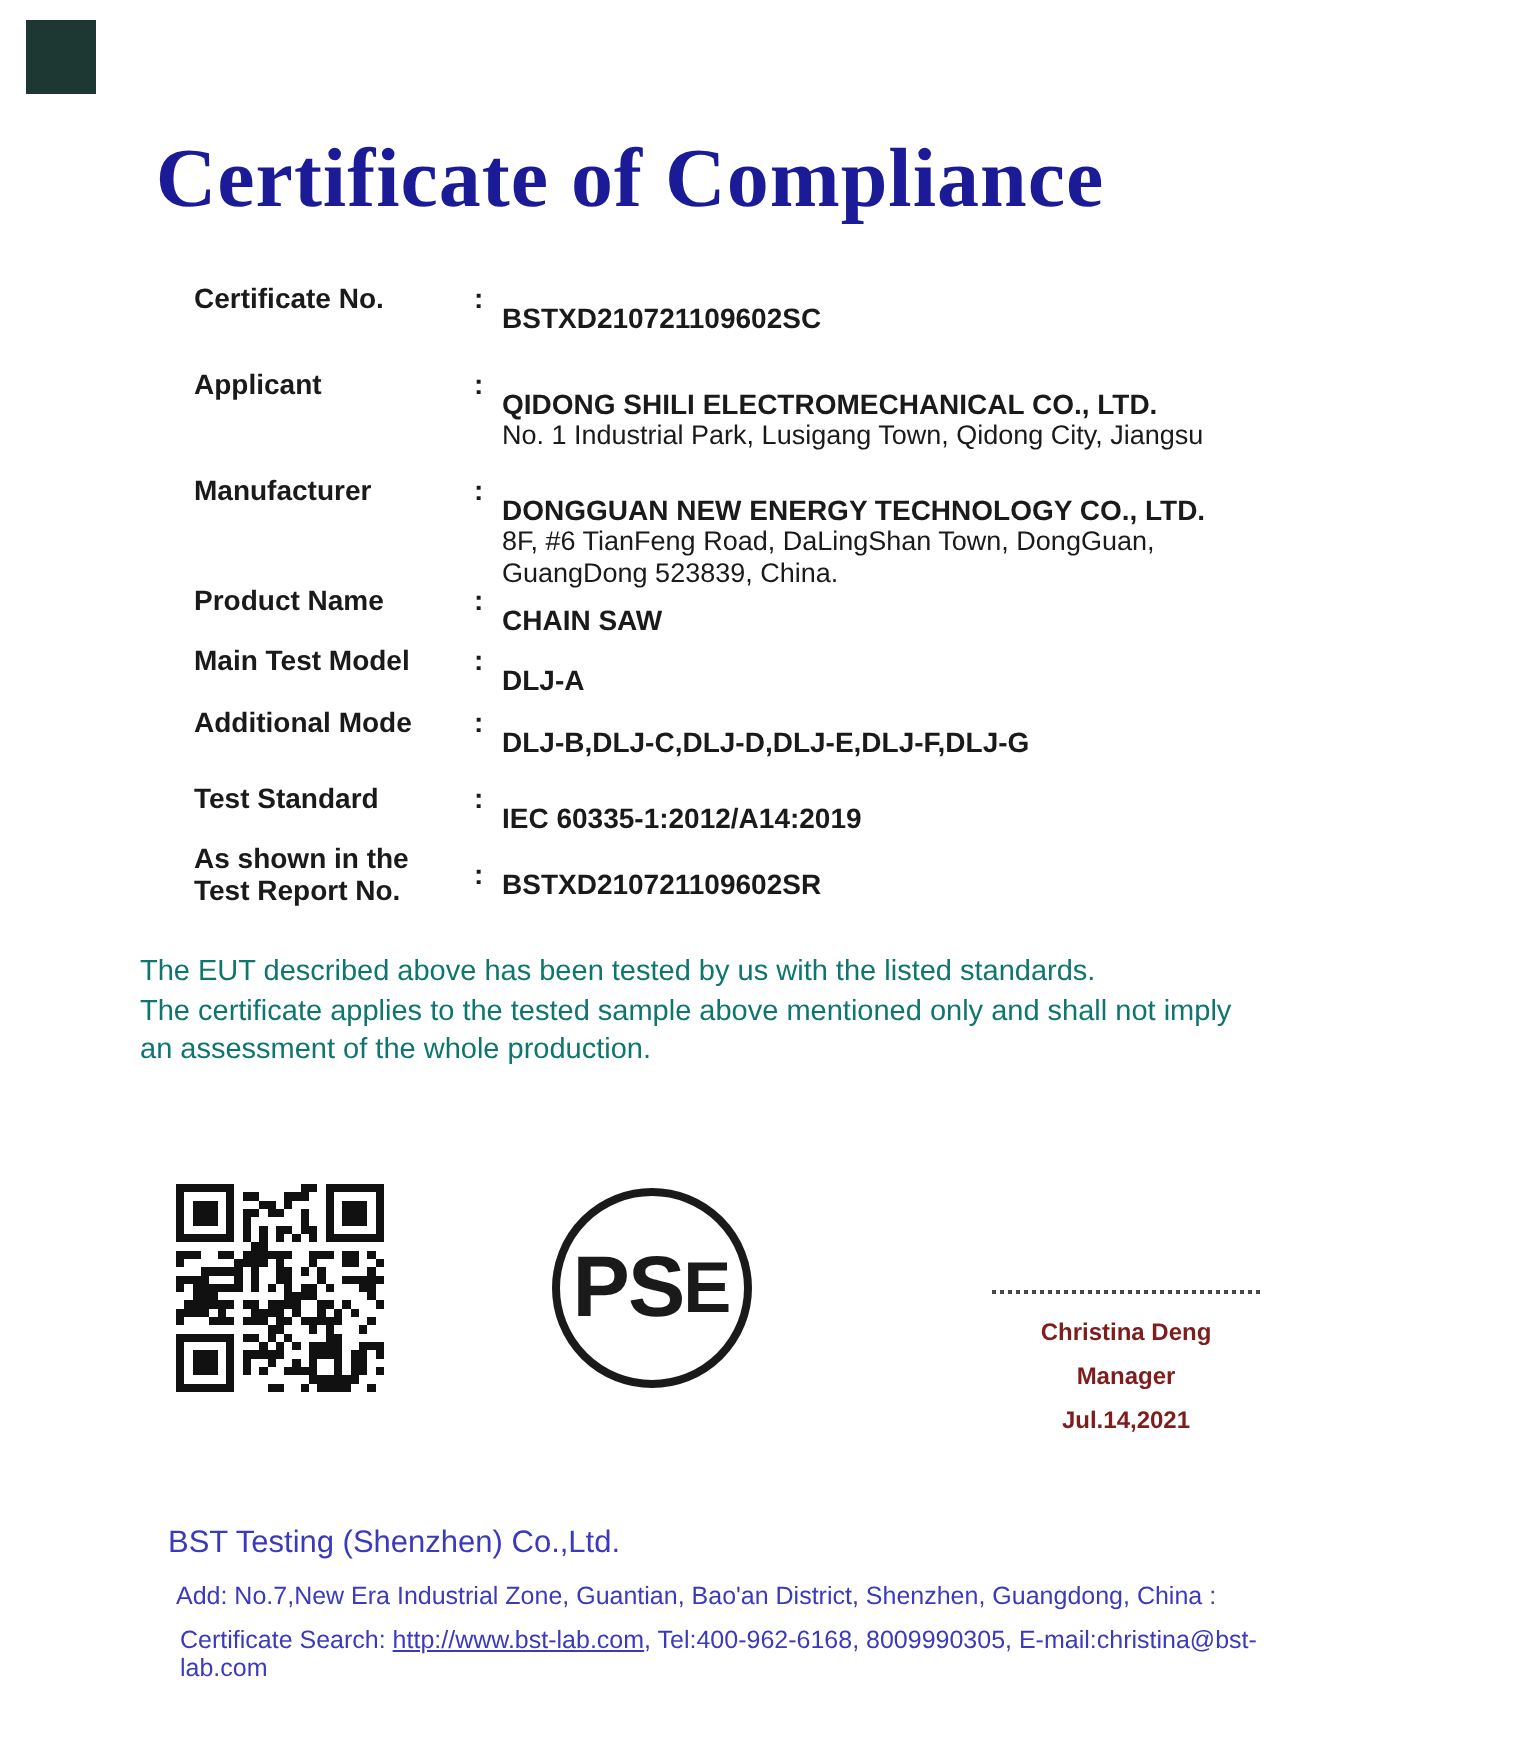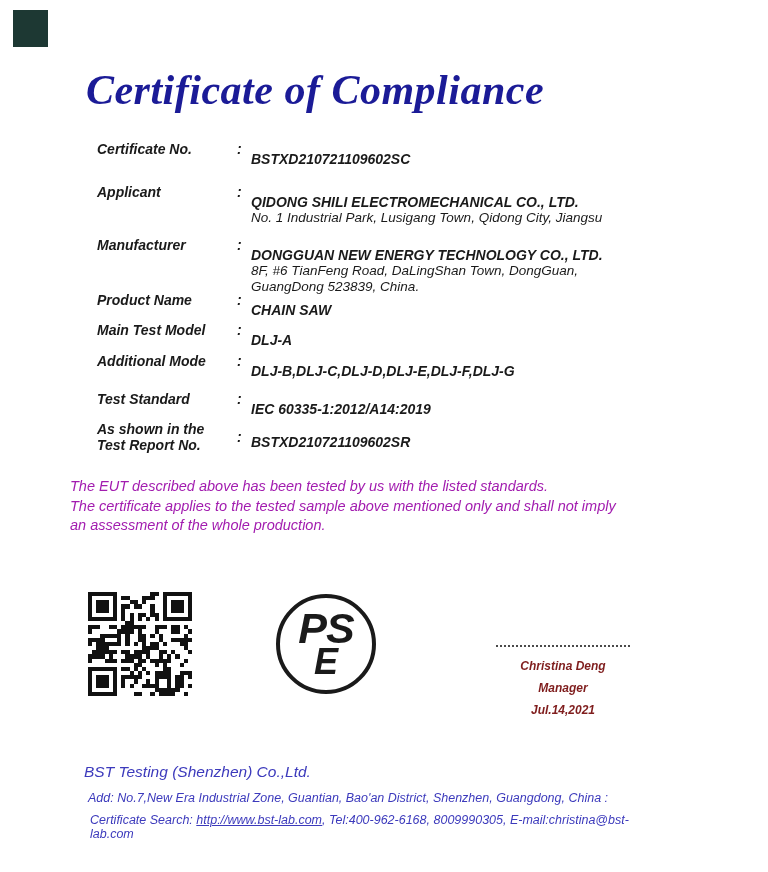--- a/index.html
+++ b/index.html
@@ -3,21 +3,20 @@
 <meta charset="utf-8">
 <style>
   html,body{margin:0;padding:0;background:#ffffff;}
   .page{
     position:relative;
     width:630px;height:872px;
     background:#ffffff;
     font-family:"Liberation Sans",sans-serif;
     color:#1a1a1a;
     overflow:hidden;
-    font-style:italic;
   }
   .corner-mark{
     position:absolute;left:13px;top:10px;width:35px;height:37px;
     background:#1d3833;
   }
   .title{
     position:absolute;left:0;top:66px;width:100%;
     text-align:center;
     font-family:"Liberation Serif",serif;
     font-weight:bold;
@@ -30,28 +29,28 @@
     display:flex;align-items:flex-start;
     font-size:14px;line-height:16px;
   }
   .f-label{width:140px;font-weight:bold;flex:none;}
   .f-colon{width:14px;font-weight:bold;flex:none;}
   .f-value{flex:1;font-weight:bold;margin-top:10px;}
   .f-detail{font-weight:normal;font-size:13.5px;line-height:16px;}
   .row-center{align-items:center;}
   .statement{
     position:absolute;left:70px;top:477px;width:640px;
-    font-size:14.5px;line-height:19.5px;color:#a21caf;
+    font-size:14.5px;line-height:19.5px;color:#0f766e;
   }
   .qr{position:absolute;left:88px;top:592px;width:104px;height:104px;}
   .pse{
     position:absolute;left:276px;top:594px;width:100px;height:100px;
     border:4.5px solid #1a1a1a;border-radius:50%;
     box-sizing:border-box;
-    display:flex;flex-direction:column;align-items:center;justify-content:center;
+    display:flex;align-items:center;justify-content:center;
     color:#1a1a1a;
   }
   .pse-ps{font-weight:bold;font-size:43px;line-height:36px;letter-spacing:-1px;}
   .pse-e{font-weight:bold;font-size:36px;line-height:32px;}
   .sig{
     position:absolute;left:472px;top:645px;width:182px;
     text-align:center;font-weight:bold;font-size:12px;color:#7f1d1d;
   }
   .sig-line{
     display:block;margin:0 auto 8px auto;width:134px;height:0;

